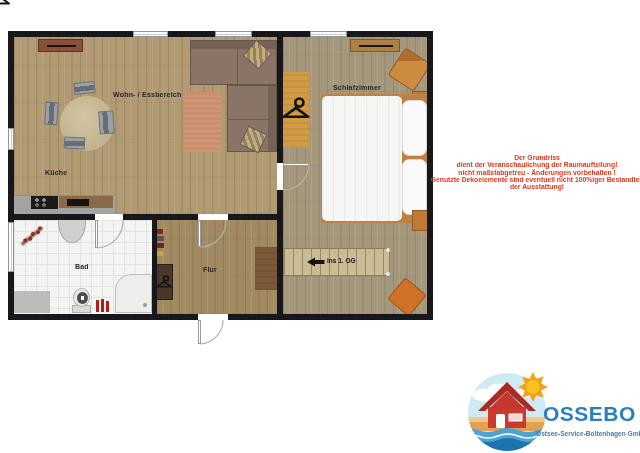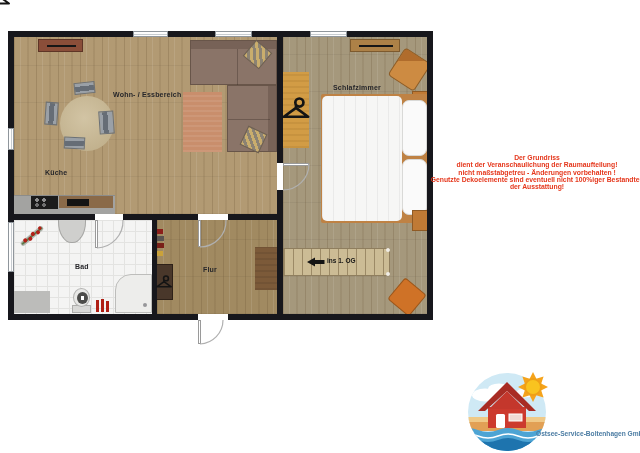--- a/index.html
+++ b/index.html
@@ -246,14 +246,15 @@
       <polygon points="0,-15 -3.5,-8 3.5,-8" fill="#f5a31b" transform="rotate(45)"></polygon>
       <polygon points="0,-15 -3.5,-8 3.5,-8" fill="#f5a31b" transform="rotate(90)"></polygon>
       <polygon points="0,-15 -3.5,-8 3.5,-8" fill="#f5a31b" transform="rotate(135)"></polygon>
       <polygon points="0,-15 -3.5,-8 3.5,-8" fill="#f5a31b" transform="rotate(180)"></polygon>
       <polygon points="0,-15 -3.5,-8 3.5,-8" fill="#f5a31b" transform="rotate(225)"></polygon>
       <polygon points="0,-15 -3.5,-8 3.5,-8" fill="#f5a31b" transform="rotate(270)"></polygon>
       <polygon points="0,-15 -3.5,-8 3.5,-8" fill="#f5a31b" transform="rotate(315)"></polygon>
       <circle r="8" fill="#f9c31f" stroke="#ef9f17" stroke-width="2"></circle>
     </g>
   </svg>
+  <div class="abs logo-name" style="left:80px;top:33px;">OSSEBO</div>
   <div class="abs logo-tagline" style="left:73px;top:61px;">Ostsee-Service-Boltenhagen GmbH</div>
 </div>
 
 </body></html>

